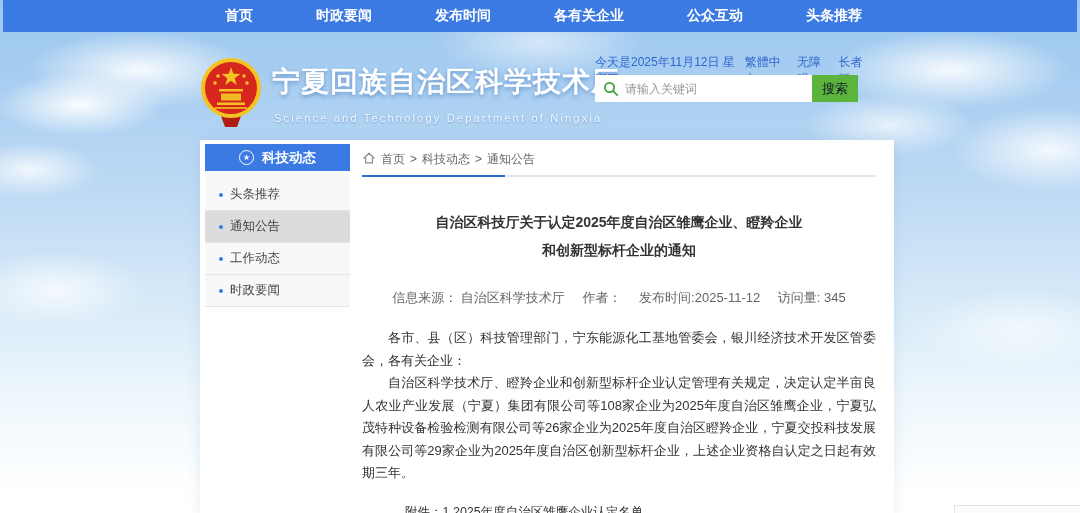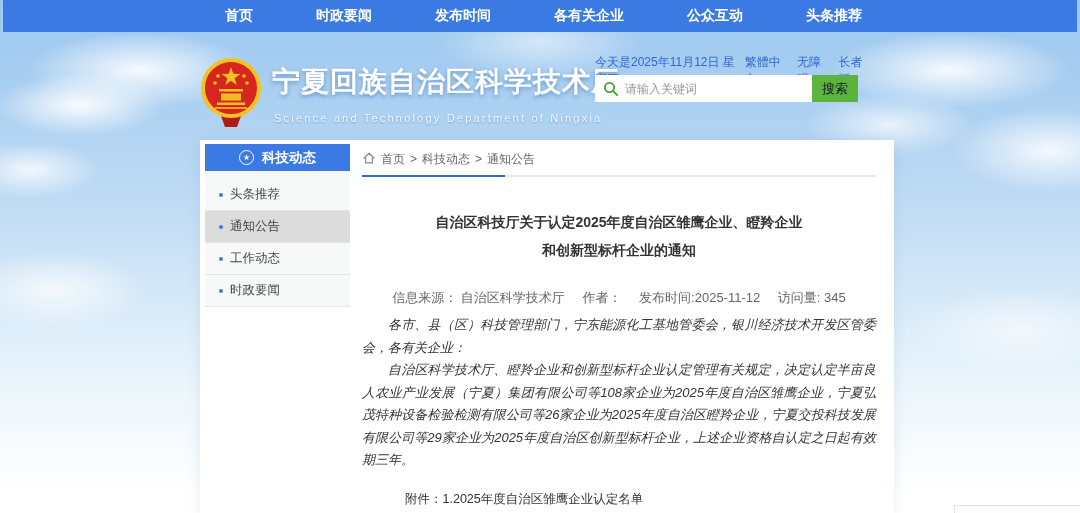--- a/index.html
+++ b/index.html
@@ -65,21 +65,21 @@
   
   .article { position:absolute; left:162px; top:10px; width:514px; }
   .breadcrumb { display:flex; align-items:center; gap:5px; font-size:12px; color:#666; height:18px; }
   .breadcrumb .crumb { cursor:pointer; }
   .breadcrumb-line { margin-top:7px; height:2px; background:#e4e7eb; position:relative; }
   .breadcrumb-line .seg { position:absolute; left:0; top:0; width:143px; height:2px; background:#2c6ace; }
   .art-title { margin-top:31px; text-align:center; font-size:14px; font-weight:bold; color:#333;
     line-height:28px; }
   .meta { margin-top:25px; text-align:center; font-size:13px; color:#666; }
   .meta span { margin:0 7px; }
-  .body-text { margin-top:7px; font-size:13px; color:#333; line-height:22.5px; text-align:justify;font-style:italic; }
+  .body-text { margin-top:20px; font-size:13px; color:#333; line-height:22.5px; text-align:justify; }
   .body-text p { text-indent:2em; }
   .attachments { margin-top:16px; margin-left:43px; display:flex; font-size:12.5px; color:#333; line-height:22px; }
   .attach-items div { white-space:nowrap; }
 
   .corner-widget { position:absolute; right:0; bottom:0; width:126px; height:8px; background:#fdfdfd;
     border:1px solid #e3e3e3; border-bottom:none; border-right:none; }
 </style>
 </head>
 <body>
 

